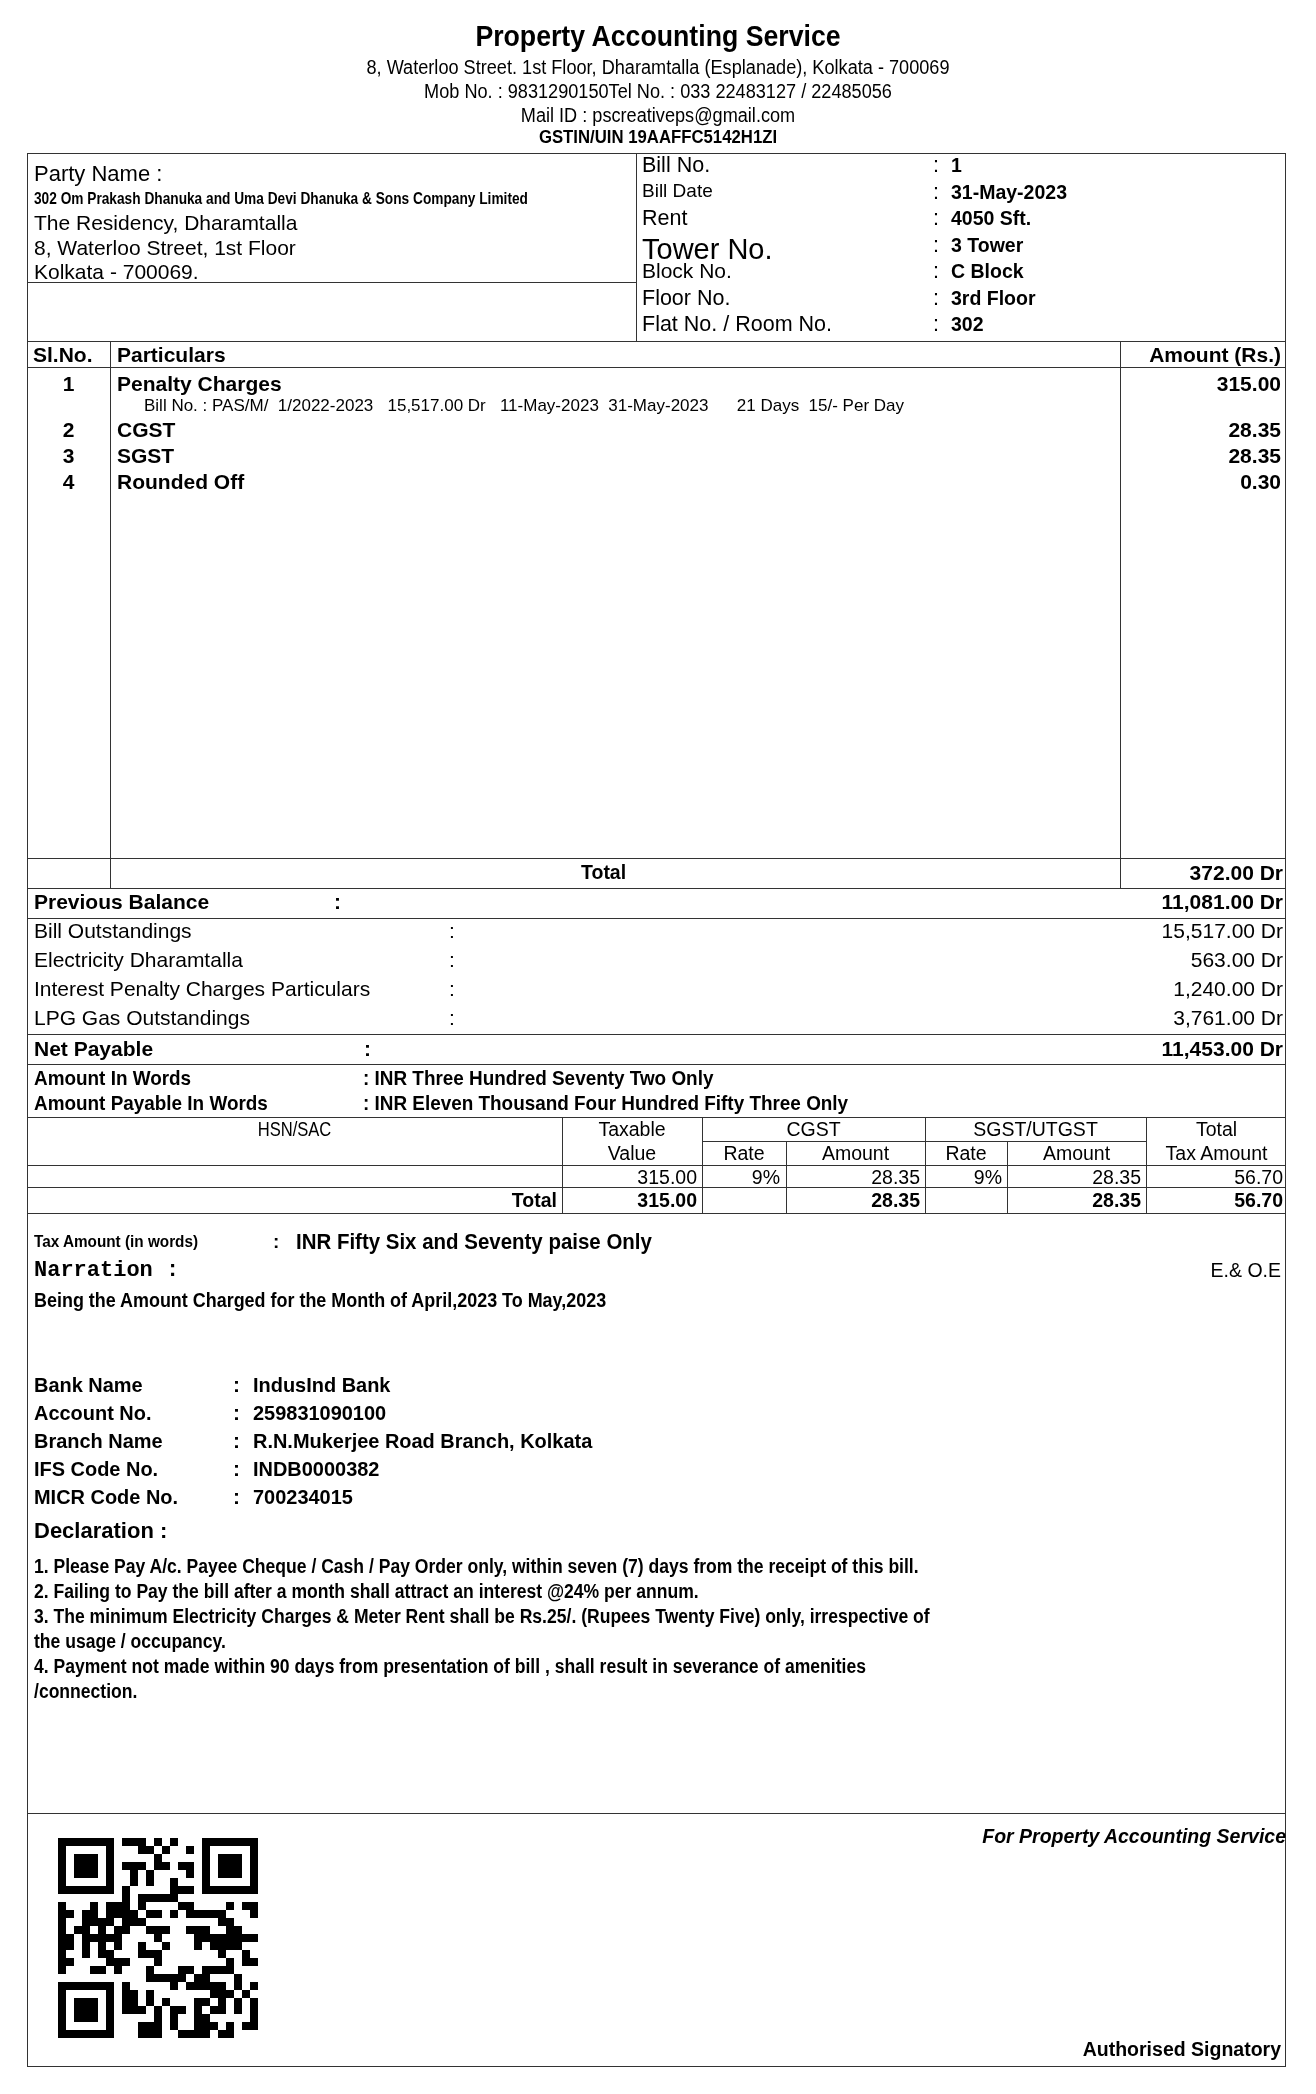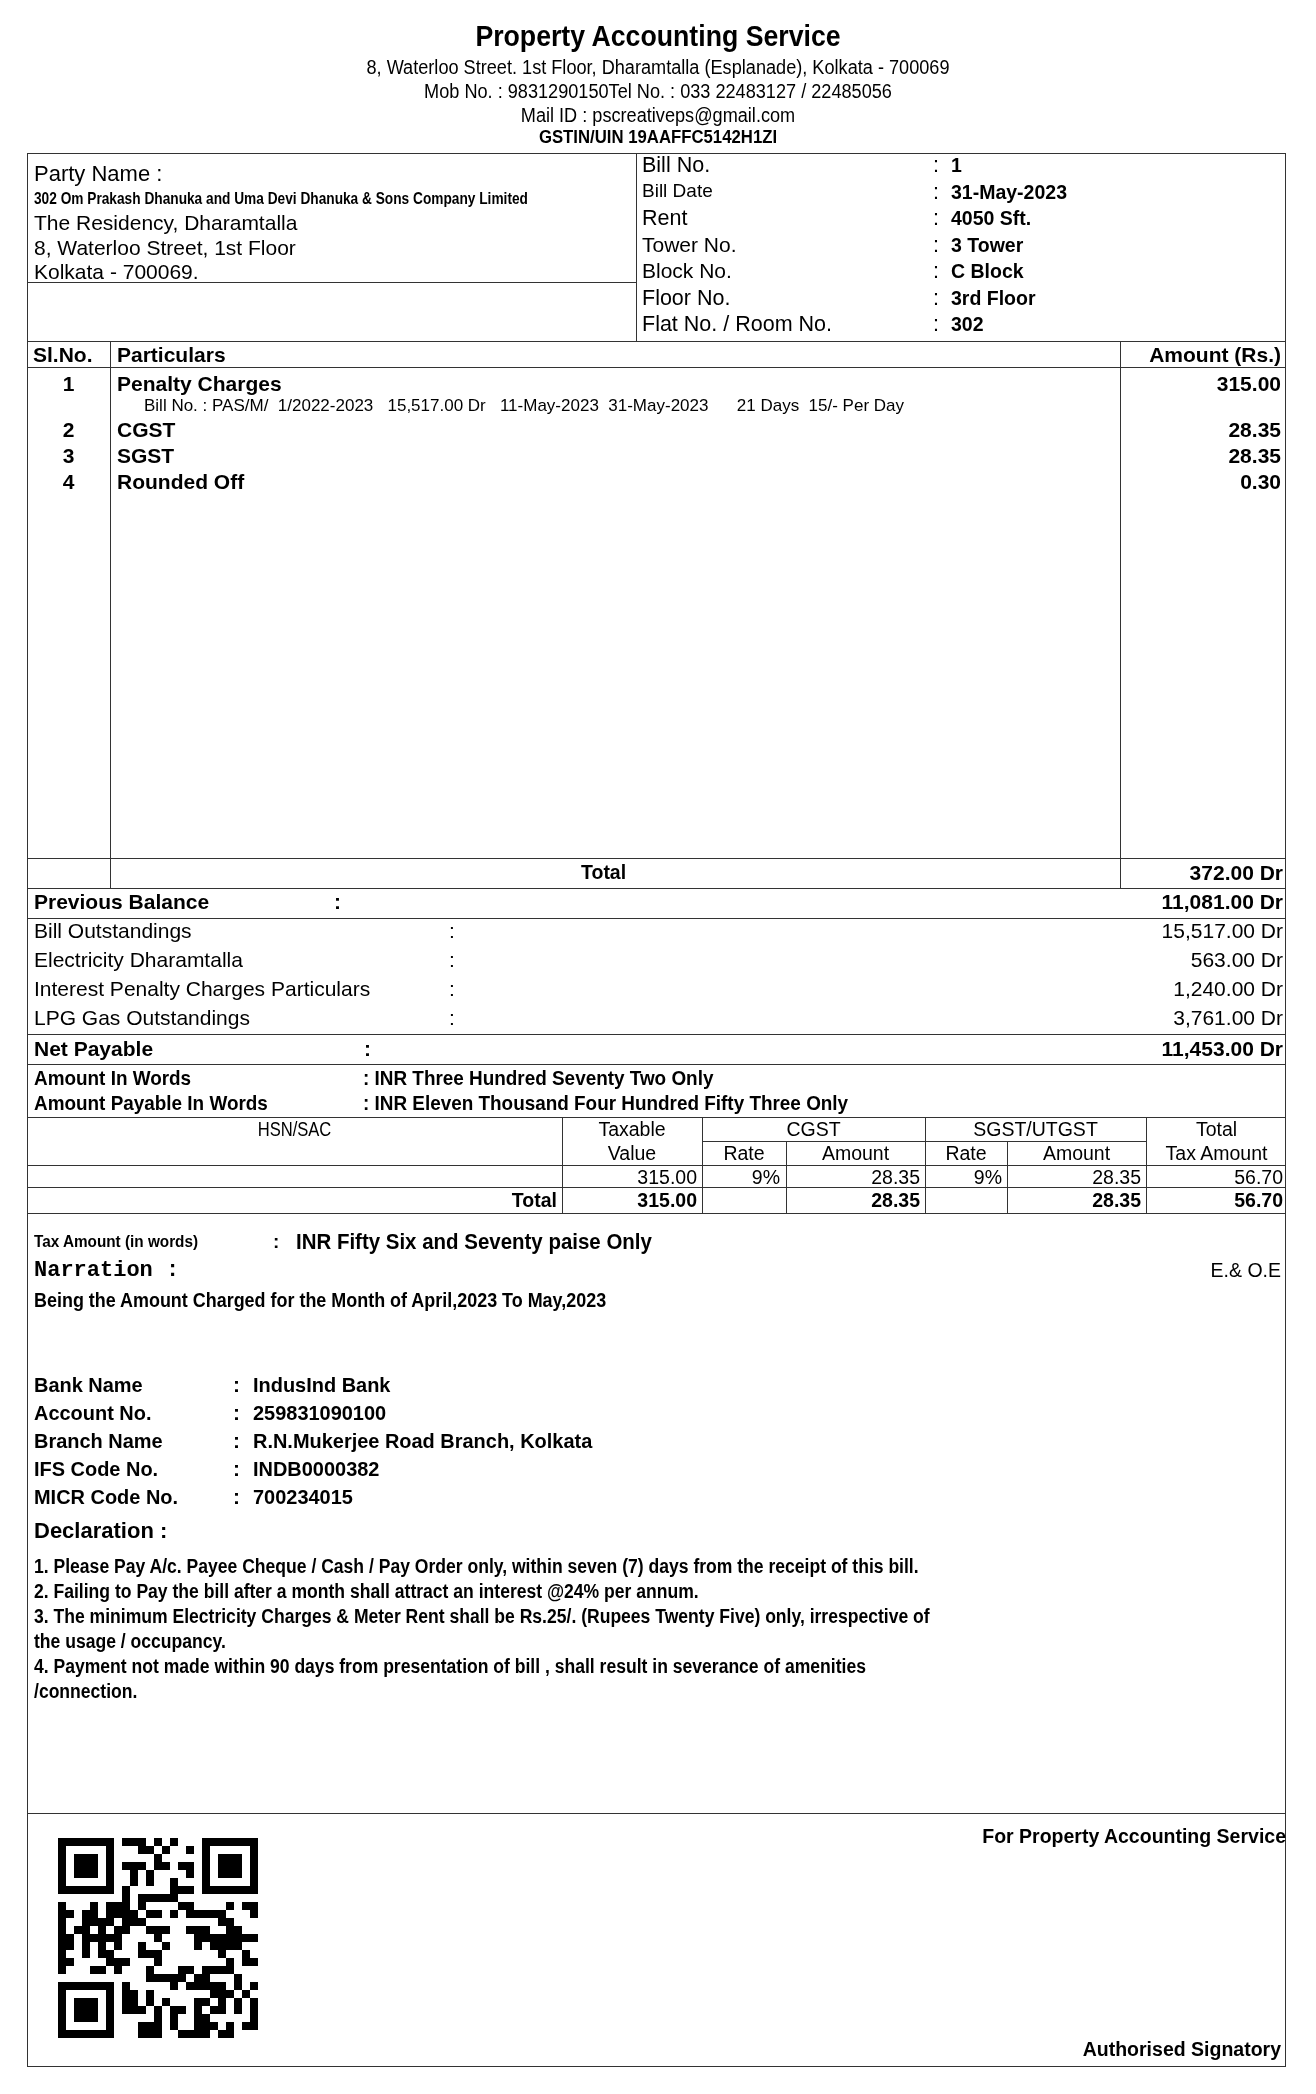--- a/index.html
+++ b/index.html
@@ -44,21 +44,21 @@
 <div id="billinfo">
     <div class="abs f20" style="left:642px; top:153px; font-size:21.5px;">Bill No.</div>
     <div class="abs f20" style="left:933px; top:153px; font-size:21.5px;">:</div>
     <div class="abs b f19" style="left:951px; top:154px;">1</div>
     <div class="abs f20" style="left:642px; top:179.5px; font-size:19px;">Bill Date</div>
     <div class="abs f20" style="left:933px; top:179.5px; font-size:21.5px;">:</div>
     <div class="abs b f19" style="left:951px; top:180.5px;">31-May-2023</div>
     <div class="abs f20" style="left:642px; top:206px; font-size:21.5px;">Rent</div>
     <div class="abs f20" style="left:933px; top:206px; font-size:21.5px;">:</div>
     <div class="abs b f19" style="left:951px; top:207px;">4050 Sft.</div>
-    <div class="abs f20" style="left:642px; top:232.5px; font-size:21px;">Tower No.</div>
+    <div class="abs f20" style="left:642px; top:232.5px; font-size:29px;">Tower No.</div>
     <div class="abs f20" style="left:933px; top:232.5px; font-size:21.5px;">:</div>
     <div class="abs b f19" style="left:951px; top:233.5px;">3 Tower</div>
     <div class="abs f20" style="left:642px; top:259px; font-size:21px;">Block No.</div>
     <div class="abs f20" style="left:933px; top:259px; font-size:21.5px;">:</div>
     <div class="abs b f19" style="left:951px; top:260px;">C Block</div>
     <div class="abs f20" style="left:642px; top:285.5px; font-size:21.5px;">Floor No.</div>
     <div class="abs f20" style="left:933px; top:285.5px; font-size:21.5px;">:</div>
     <div class="abs b f19" style="left:951px; top:286.5px;">3rd Floor</div>
     <div class="abs f20" style="left:642px; top:312px; font-size:21.5px;">Flat No. / Room No.</div>
     <div class="abs f20" style="left:933px; top:312px; font-size:21.5px;">:</div>
@@ -535,14 +535,14 @@
     <rect x="10" y="24" width="1" height="1" fill="#000"></rect>
     <rect x="11" y="24" width="1" height="1" fill="#000"></rect>
     <rect x="12" y="24" width="1" height="1" fill="#000"></rect>
     <rect x="15" y="24" width="1" height="1" fill="#000"></rect>
     <rect x="16" y="24" width="1" height="1" fill="#000"></rect>
     <rect x="17" y="24" width="1" height="1" fill="#000"></rect>
     <rect x="18" y="24" width="1" height="1" fill="#000"></rect>
     <rect x="20" y="24" width="1" height="1" fill="#000"></rect>
     <rect x="21" y="24" width="1" height="1" fill="#000"></rect>
   </svg>
-<div class="abs b r f19" style="left:800px; width:486px; top:1825px;">For Property Accounting Service</div>
+<div class="abs b r f19" style="left:800px; width:486px; top:1825px;font-style:italic;">For Property Accounting Service</div>
 <div class="abs b r f19" style="left:800px; width:481px; top:2038px;">Authorised Signatory</div>
 
 </body></html>

